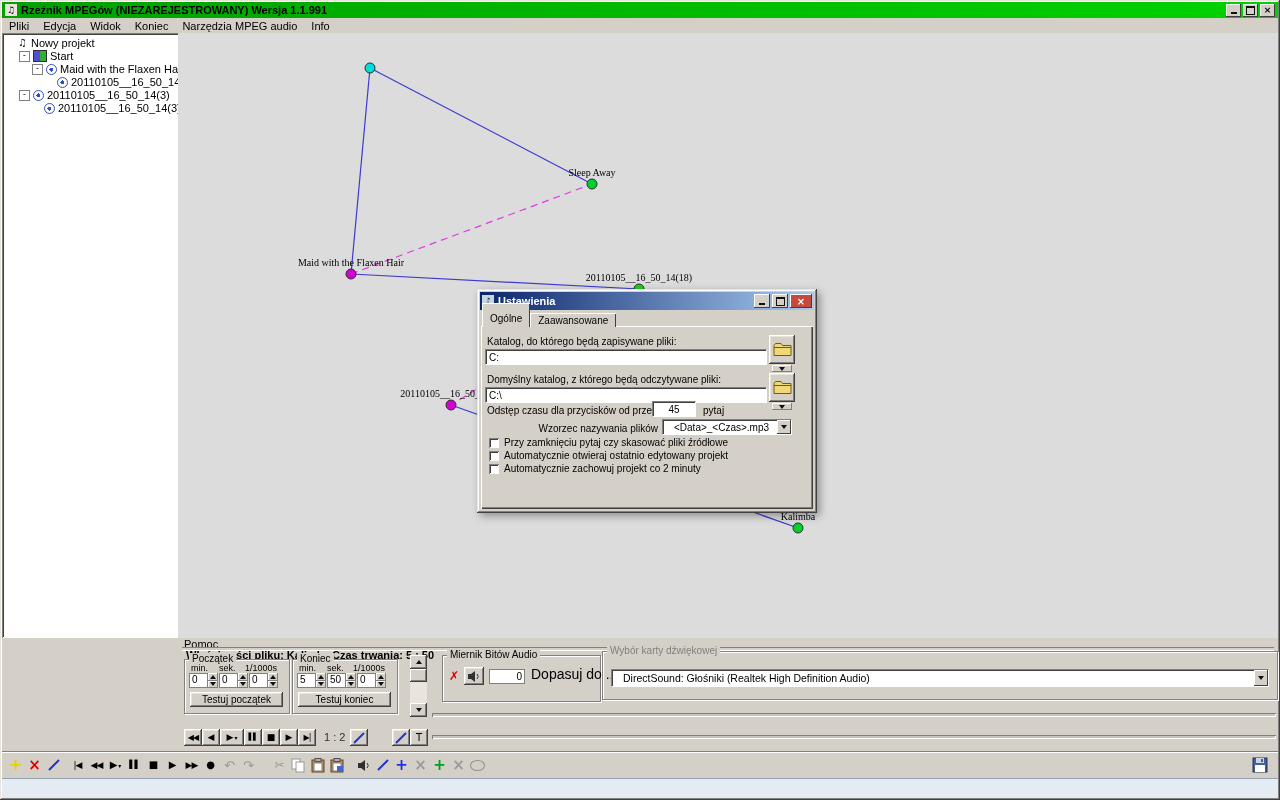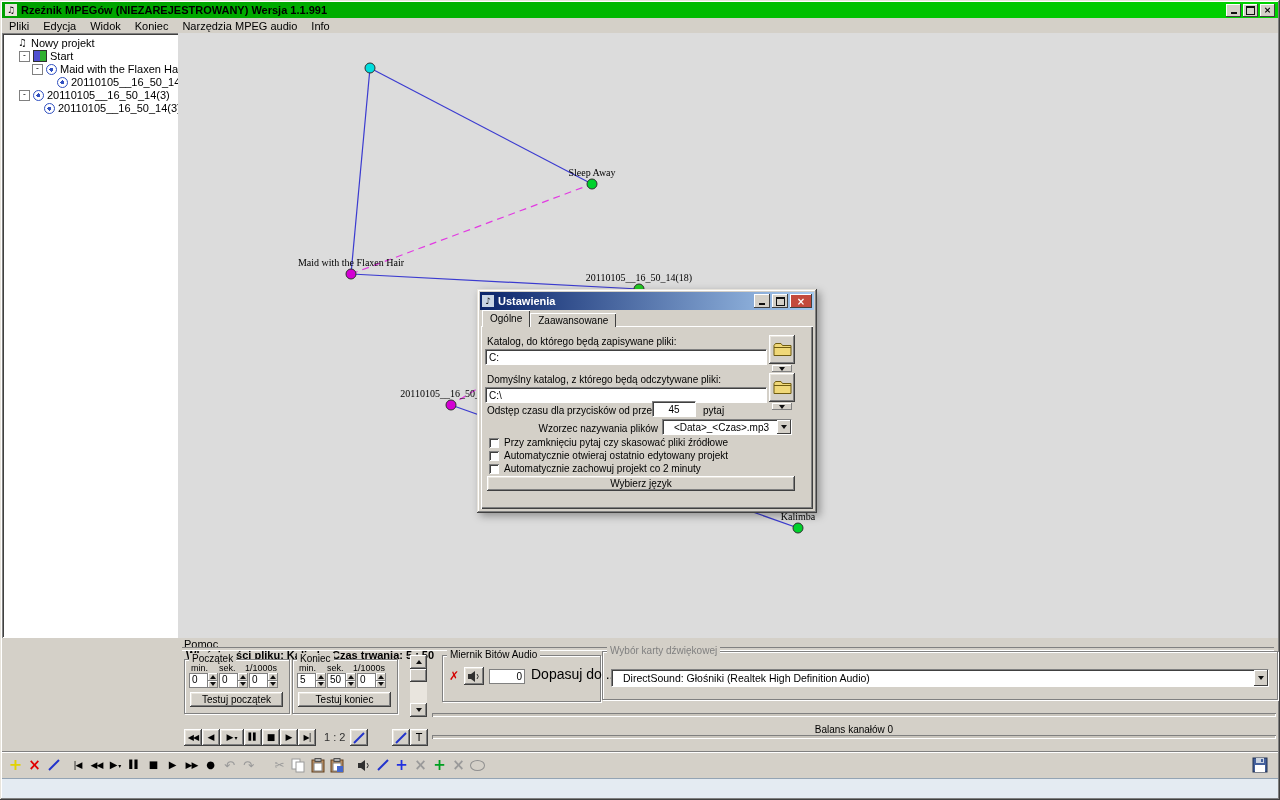--- a/index.html
+++ b/index.html
@@ -31,21 +31,21 @@
   .node-label{font:10px "Liberation Serif",serif;fill:#000;}
   
   .dialog{position:absolute;left:299px;top:256px;width:340px;height:224px;background:#d4d0c8;box-shadow:inset -1px -1px 0 #404040, inset 1px 1px 0 #e8e4dc, inset -2px -2px 0 #808080, inset 2px 2px 0 #fff, 3px 3px 8px rgba(0,0,0,.35);z-index:10;}
   .dlg-title{position:absolute;left:3px;top:3px;right:3px;height:18px;background:linear-gradient(90deg,#0a246a,#a6caf0);display:flex;align-items:center;padding:0 2px;color:#fff;font-weight:bold;}
   .dlg-icon{width:12px;height:12px;background:#c8d4e4;color:#000;font:9px/12px "DejaVu Sans",sans-serif;text-align:center;margin-right:4px;}
   .dlg-btns{margin-left:auto;display:flex;gap:2px;align-items:center;}
   .dlg-btn{width:16px;height:14px;background:#d4d0c8;box-shadow:inset -1px -1px 0 #404040, inset 1px 1px 0 #fff;display:flex;align-items:center;justify-content:center;color:#000;font:bold 9px "DejaVu Sans",sans-serif;}
   .dlg-btn.close{width:22px;background:#c34a3c;color:#fff;font-size:10px;}
   .tabs{position:absolute;left:5px;top:22px;height:16px;display:flex;align-items:flex-end;z-index:2;}
   .tab{padding:2px 8px 1px 8px;background:#d4d0c8;box-shadow:inset 1px 1px 0 #fff, inset -1px 0 0 #404040;font-size:10px;}
-  .tab.active{padding-top:3px;padding-bottom:3px;}
+  .tab.active{padding-top:10px;padding-bottom:3px;}
   .tab-page{position:absolute;left:4px;right:4px;top:37px;bottom:4px;background:#d4d0c8;box-shadow:inset 1px 1px 0 #fff, inset -1px -1px 0 #404040, inset -2px -2px 0 #808080;}
   .dlbl{position:absolute;font-size:10px;white-space:nowrap;}
   .dedit{position:absolute;height:16px;background:#fff;border:1px solid #808080;border-right-color:#fff;border-bottom-color:#fff;box-shadow:inset 1px 1px 0 #404040;font:10px "Liberation Sans",sans-serif;padding:0 3px;box-sizing:border-box;}
   .combo{position:absolute;height:16px;background:#fff;border:1px solid #808080;border-right-color:#fff;border-bottom-color:#fff;box-shadow:inset 1px 1px 0 #404040;display:flex;align-items:center;padding-left:11px;font-size:10px;box-sizing:border-box;white-space:nowrap;overflow:hidden;}
   .combo-arrow{margin-left:auto;width:14px;align-self:stretch;background:#d4d0c8;box-shadow:inset -1px -1px 0 #404040, inset 1px 1px 0 #fff;display:flex;align-items:center;justify-content:center;flex:none;}
   .folder-dd{position:absolute;width:20px;height:7px;background:#d4d0c8;box-shadow:inset -1px -1px 0 #808080, inset 1px 1px 0 #fff;display:flex;align-items:center;justify-content:center;}
   .cbs{position:absolute;}
   .cb-row{display:flex;align-items:center;height:11px;margin-bottom:2px;}
   .cb-box{width:10px;height:10px;background:#fff;box-shadow:inset 1px 1px 0 #808080, inset -1px -1px 0 #fff, inset 2px 2px 0 #404040;margin-right:5px;flex:none;}
   .cb-label{font-size:10px;white-space:nowrap;}
@@ -236,21 +236,20 @@
           <div class="cb-row">
             <span class="cb-box"></span>
             <span class="cb-label">Automatycznie otwieraj ostatnio edytowany projekt</span>
           </div>
           <div class="cb-row">
             <span class="cb-box"></span>
             <span class="cb-label">Automatycznie zachowuj projekt co 2 minuty</span>
           </div>
         </div>
 
-      <button class="w95-btn lang-btn">Wybierz język</button>
     </div>
   </div>
 </div>
 
 <div class="bottom-panel">
   <div class="pomoc">Pomoc</div>
   <div class="pomoc-line"></div>
   <div class="bold-row" style="left:184px">Właściwości pliku: Kalimba</div>
   <div class="bold-row" style="left:330px">Czas trwania: 5 : 50</div>
 
@@ -365,21 +364,20 @@
     <span class="legend gray">Wybór karty dźwiękowej</span>
     <div class="combo" style="left:8px;top:17px;right:8px;height:18px;font-size:10.5px">
       <span>DirectSound: Głośniki (Realtek High Definition Audio)</span>
       <span class="combo-arrow">
           <span class="tri-down"></span>
         </span>
     </div>
   </div>
 
   <div class="slider-track" style="top:75px"></div>
-  <div class="slider-label" style="top:86px">Balans kanałów 0</div>
   <div class="slider-track" style="top:97px"></div>
 
   <div class="transport">
       <button class="w95-btn">
         <span class="glyph" style="font-size: 8px; letter-spacing: -1px;">◀◀</span>
       </button>
       <button class="w95-btn">
         <span class="glyph" style="font-size: 9px;">◀</span>
       </button>
       <button class="w95-btn" style="width: 24px;">

